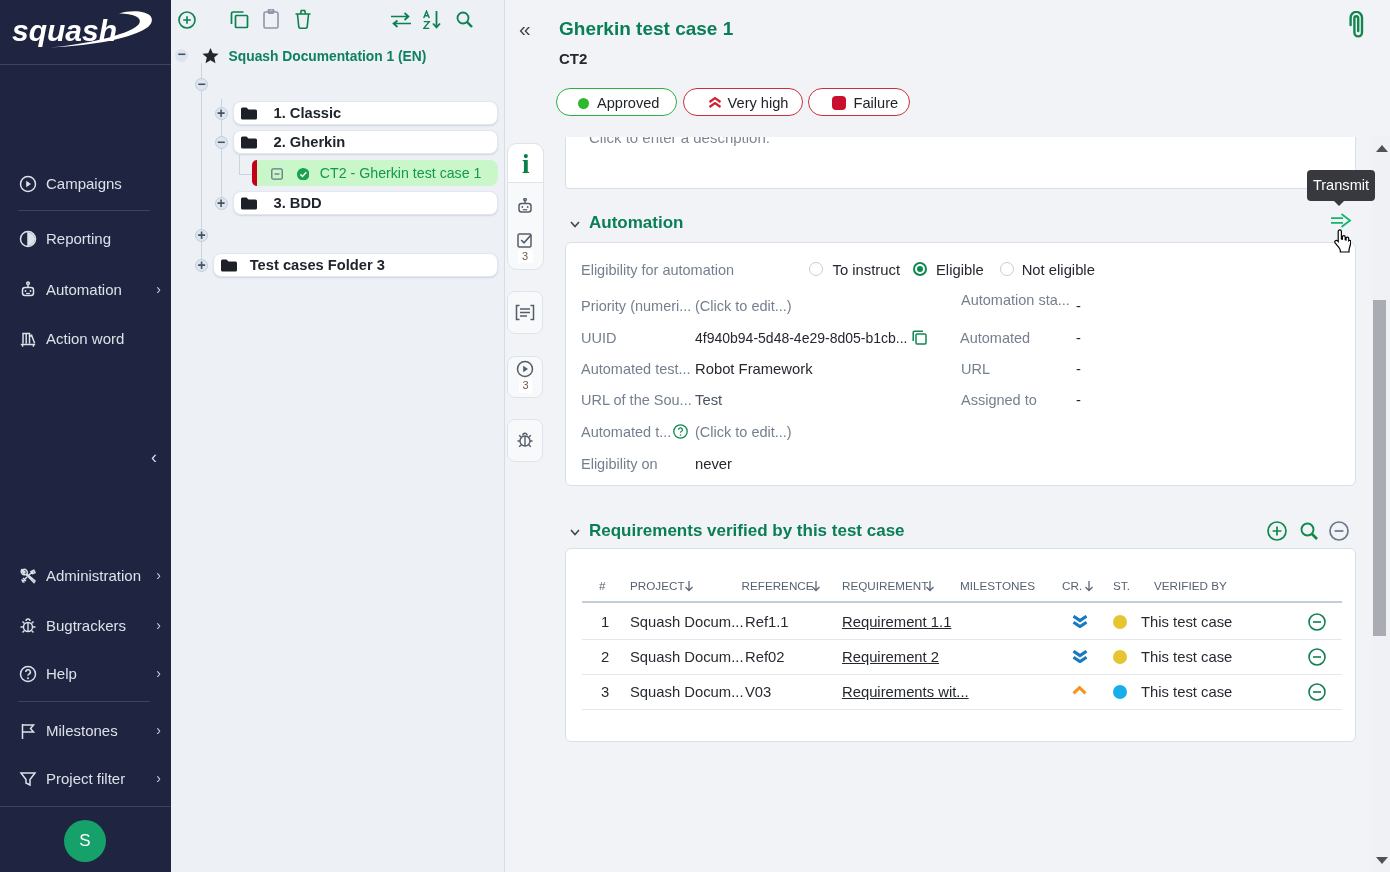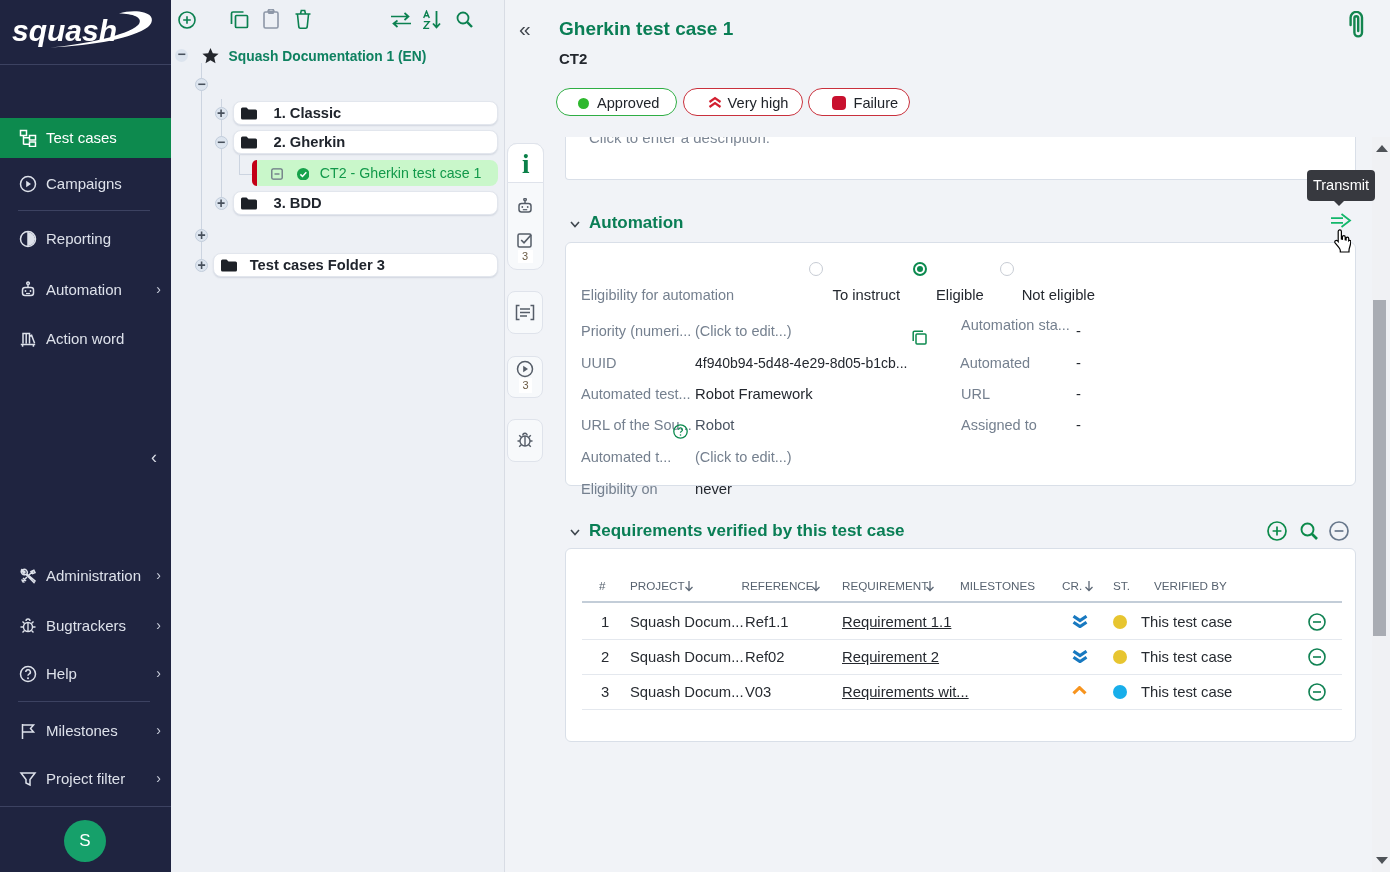--- a/index.html
+++ b/index.html
@@ -20,45 +20,36 @@
   .trow .tlabel { position:absolute; top:3px; }
   .expander { position:absolute; width:13px; height:13px; border-radius:50%; background:#dde5ef; border:1px solid #c2cddb; color:#47505c; font-size:14px; font-weight:bold; line-height:11.5px; text-align:center; z-index:3; }
   .tline { position:absolute; width:1px; background:#ccd4e0; z-index:1; }
   
   #main { position:absolute; left:505px; top:0; width:885px; height:872px; background:#f1f3f7; }
   .panel { position:absolute; background:#fff; border:1px solid #d9dfe8; border-radius:6px; }
   .chip { position:absolute; top:88px; height:28px; border-radius:14px; background:#fff; font-size:14.6px; color:#20242a; }
   .gray { color:#75808f; }
   .dark { color:#24282f; }
   .sechead { position:absolute; font-size:17px; font-weight:bold; color:#0a7e55; }
-  .fl { position:absolute; font-size:14.8px;margin-top:25px; }
+  .fl { position:absolute; font-size:14.8px; }
   .fl.gray { font-size:14.5px; }
   .th { position:absolute; top:578.5px; font-size:11.7px; color:#57626f; }
   .sorta { position:absolute; top:579px; width:10px; height:13px; }
   .td { position:absolute; font-size:14.8px; color:#272b31; }
   .lnk { text-decoration:underline; color:#24282e; }
 </style>
 </head>
 <body>
   <div id="sidebar">
 
     <svg class="abs" style="left:0;top:0" width="175" height="70" viewBox="0 0 175 70">
       <path d="M50 47.5 C95 45.5 133 38 148 27 C154 22 153.5 15 144 12.5 C137 10.5 127 11 119 13.5 C133 13.5 143 17.5 139 24 C133 32.5 95 43.5 50 47.5 Z" fill="#fff"></path>
       <text x="12" y="41" font-size="30" font-weight="bold" font-style="italic" fill="#fff" font-family="Liberation Sans">squash</text>
     </svg>
     <div class="abs" style="left:0;top:64px;width:171px;height:1px;background:#3c4261"></div>
-    <div class="navitem" style="top:118px;height:40px;background:#0d8a4e;color:#fff">
-      <svg class="ic" style="top:11px" viewBox="0 0 18 18" fill="none" stroke="#fff" stroke-width="1.5">
-        <rect x="1.5" y="1.5" width="6" height="5"></rect>
-        <rect x="10.5" y="6.5" width="6" height="4.5"></rect>
-        <rect x="10.5" y="13" width="6" height="4.5"></rect>
-        <path d="M4.5 6.5 V15.5 M4.5 8.8 H10.5 M4.5 15.3 H10.5"></path>
-      </svg>
-      <div class="lbl" style="top:11px">Test cases</div>
-    </div>
     <div class="navitem" style="top:161px">
       <svg class="ic" viewBox="0 0 18 18" fill="none" stroke="#dde1ea" stroke-width="1.5">
         <circle cx="9" cy="9" r="7.5"></circle>
         <path d="M7.2 5.8 L12 9 L7.2 12.2 Z" fill="#dde1ea" stroke="none"></path>
       </svg>
       <div class="lbl">Campaigns</div>
     </div>
     <div class="navsep" style="top:210px"></div>
     <div class="navitem" style="top:216px">
       <svg class="ic" viewBox="0 0 18 18" fill="none" stroke="#dde1ea" stroke-width="1.5">
@@ -263,21 +254,21 @@
       <circle cx="9" cy="9" r="7.5"></circle>
       <path d="M7.2 5.8 L12 9 L7.2 12.2 Z" fill="#555d68" stroke="none"></path>
     </svg>
     <div class="abs" style="left:14px;top:378px;width:13px;height:15px;background:#fff;font-size:11px;color:#6b5b45;text-align:center;line-height:15px">3</div>
     <div class="abs" style="left:2px;top:419.4px;width:36px;height:43px;background:#f7f9fb;border:1px solid #dfe3eb;border-radius:8px"></div>
     <svg class="abs" style="left:11px;top:432px" width="18" height="17" viewBox="0 0 18 17" fill="none" stroke="#555d68" stroke-width="1.4">
       <circle cx="9" cy="9" r="5"></circle>
       <path d="M9 4 V14 M4 9 H1.5 M16.5 9 H14 M5.3 5.3 L3.2 3.2 M12.7 5.3 L14.8 3.2 M5.3 12.7 L3.2 14.8 M12.7 12.7 L14.8 14.8 M6.8 3.5 a2.2 2.2 0 0 1 4.4 0"></path>
     </svg>
 
-    <div class="panel" style="left:60px;top:137px;width:791px;height:43px;border-top:none;border-radius:0 0 4px 4px;overflow:hidden">
+    <div class="panel" style="left:60px;top:137px;width:791px;height:52px;border-top:none;border-radius:0 0 4px 4px;overflow:hidden">
       <div class="abs" style="left:23px;top:-8px;font-size:15px;color:#7d8795">Click to enter a description.</div>
     </div>
 
     <svg class="abs" style="left:63.5px;top:218px" width="12" height="12" viewBox="0 0 12 12" fill="none" stroke="#3f464e" stroke-width="1.6">
       <path d="M2 4 L6 8.5 L10 4"></path>
     </svg>
     <div class="sechead" style="left:84px;top:213px">Automation</div>
 
     <div class="abs" style="left:802px;top:170px;width:68px;height:31px;background:#37393f;z-index:10;border-radius:4px;color:#fff;font-size:14.6px;text-align:center;line-height:31px">Transmit</div>
     <div class="abs" style="left:829px;top:201px;width:0;height:0;border-left:5px solid transparent;border-right:5px solid transparent;border-top:5px solid #37393f"></div>
@@ -301,21 +292,21 @@
     <div class="fl gray" style="left:190px;top:297.5px">(Click to edit...)</div>
     <div class="fl gray" style="left:76px;top:329.5px">UUID</div>
     <div class="fl dark" style="left:190px;top:329.5px;font-size:14px">4f940b94-5d48-4e29-8d05-b1cb...</div>
     <svg class="abs" style="left:407px;top:330px" width="15" height="15" viewBox="0 0 15 15" fill="none" stroke="#0c8a4f" stroke-width="1.5">
       <rect x="4" y="4" width="10" height="10" rx="1"></rect>
       <path d="M11 1.2 H2.5 a1.3 1.3 0 0 0-1.3 1.3 V11"></path>
     </svg>
     <div class="fl gray" style="left:76px;top:361px">Automated test...</div>
     <div class="fl dark" style="left:190px;top:361px">Robot Framework</div>
     <div class="fl gray" style="left:76px;top:392px">URL of the Sou...</div>
-    <div class="fl" style="left:190px;top:392px;color:#4a5462">Robot</div>
+    <div class="fl" style="left:190px;top:392px;color:#4a5462">Test</div>
     <div class="fl gray" style="left:76px;top:423.5px">Automated t...</div>
     <svg class="abs" style="left:168px;top:423.5px" width="15" height="15" viewBox="0 0 15 15" fill="none" stroke="#0c8a4f" stroke-width="1.3">
       <circle cx="7.5" cy="7.5" r="6.7"></circle>
       <path d="M5.6 5.8 a1.9 1.9 0 1 1 2.7 1.7 c-0.6 0.3-0.8 0.6-0.8 1.3"></path>
       <circle cx="7.5" cy="11" r="0.8" fill="#0c8a4f" stroke="none"></circle>
     </svg>
     <div class="fl gray" style="left:190px;top:423.5px">(Click to edit...)</div>
     <div class="fl gray" style="left:76px;top:455.5px">Eligibility on</div>
     <div class="fl dark" style="left:190px;top:455.5px">never</div>
     <div class="fl gray" style="left:456px;top:292px">Automation sta...</div>

